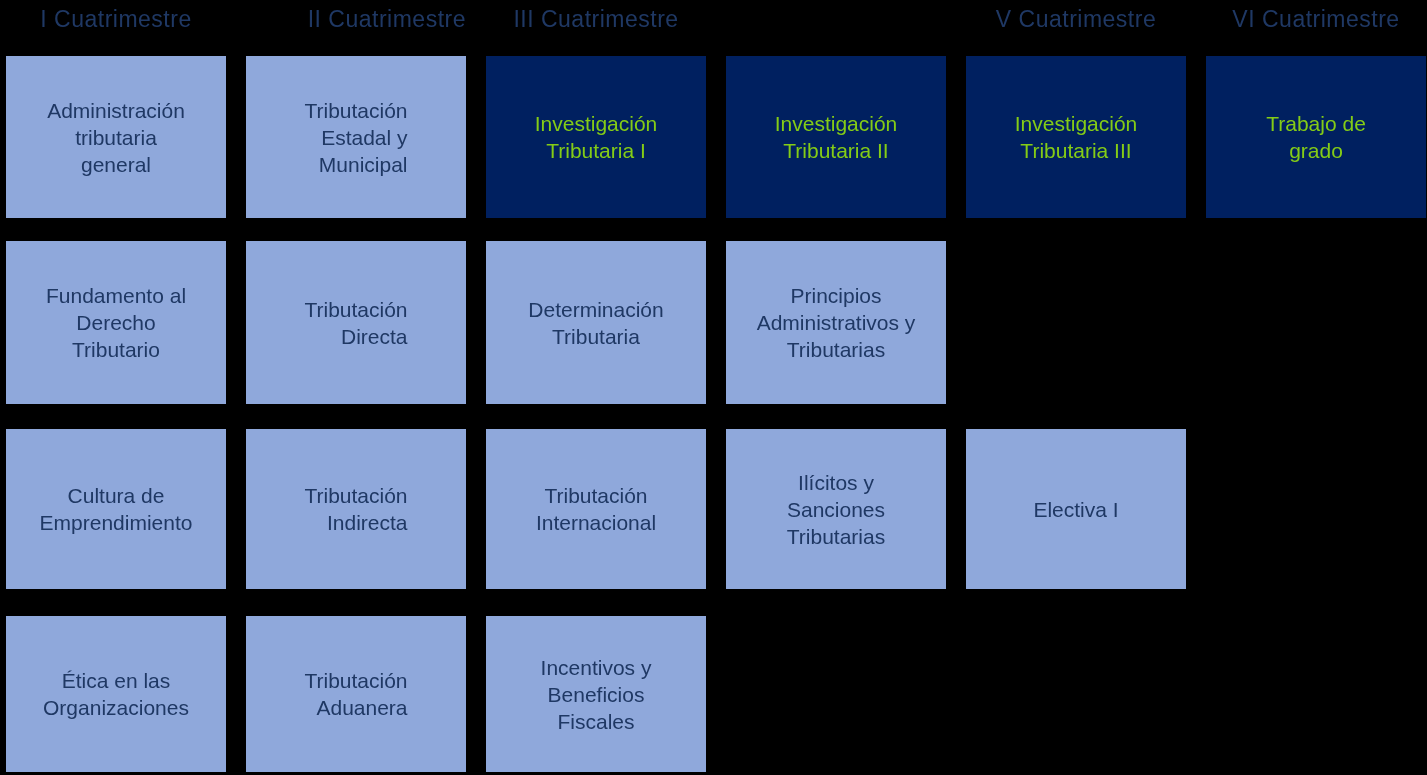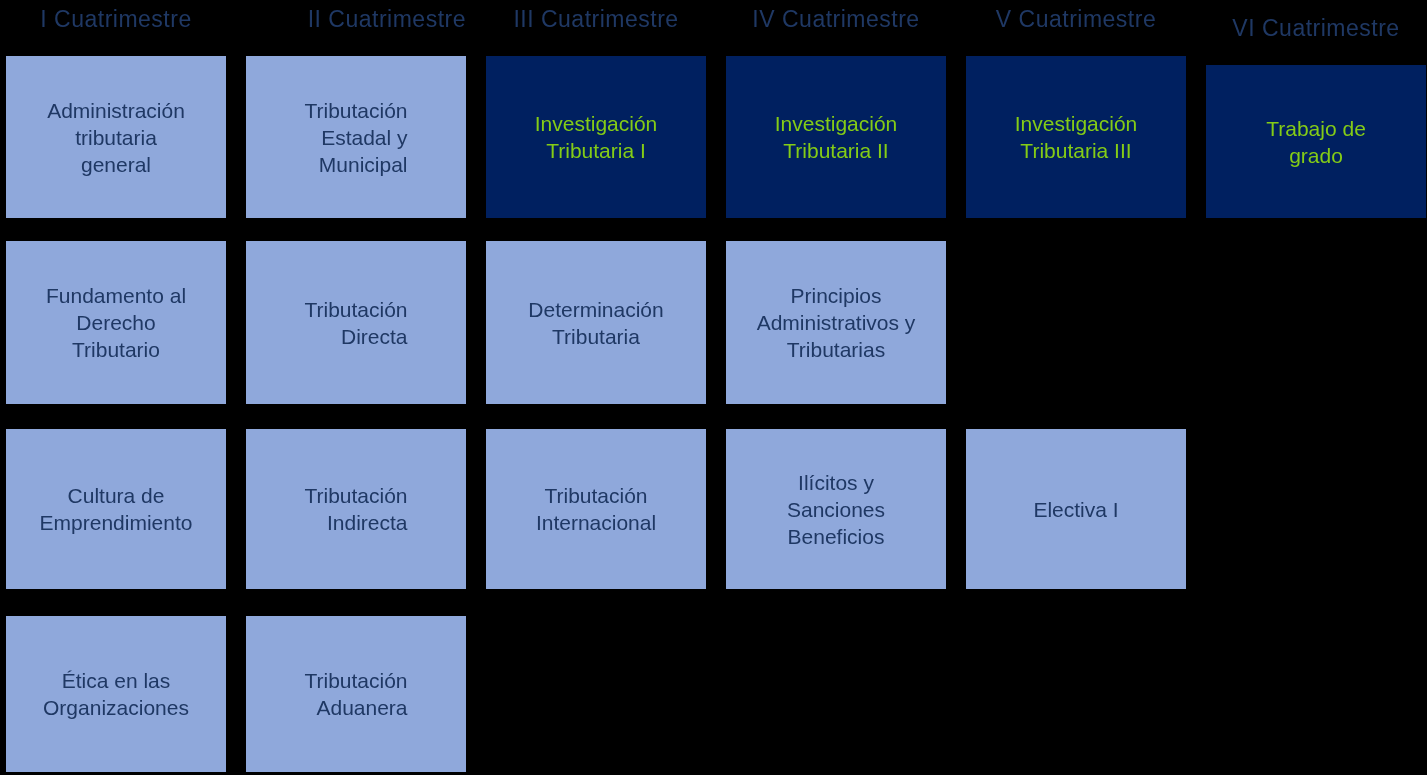--- a/index.html
+++ b/index.html
@@ -49,35 +49,34 @@
   }
   .box.dark {
     background: #002060;
     color: #84cc16;
   }
   .c1 { grid-column: 1; }
   .c2 { grid-column: 2; text-align: right; }
   .c3 { grid-column: 3; }
   .c4 { grid-column: 4; }
   .c5 { grid-column: 5; }
-  .c6 { grid-column: 6; margin-top: 9px; }
+  .c6 { grid-column: 6; }
   .r1 { grid-row: 2; }
   .r2 { grid-row: 4; }
   .r3 { grid-row: 6; }
   .r4 { grid-row: 8; }
 </style>
 </head>
 <body>
 
 <div class="board">
 
   <div class="col-header c1">I Cuatrimestre</div>
   <div class="col-header c2">II Cuatrimestre</div>
   <div class="col-header c3">III Cuatrimestre</div>
-  <div class="col-header c4">IV Cuatrimestre</div>
   <div class="col-header c5">V Cuatrimestre</div>
   <div class="col-header c6">VI Cuatrimestre</div>
 
   <div class="box light c1 r1">Administración
 tributaria
 general</div>
   <div class="box light c1 r2">Fundamento al
 Derecho
 Tributario</div>
   <div class="box light c1 r3">Cultura de
@@ -94,29 +93,32 @@
 Indirecta</div>
   <div class="box light c2 r4">Tributación
 Aduanera</div>
 
   <div class="box dark c3 r1">Investigación
 Tributaria I</div>
   <div class="box light c3 r2">Determinación
 Tributaria</div>
   <div class="box light c3 r3">Tributación
 Internacional</div>
+  <div class="box light c3 r4">Incentivos y
+Beneficios
+Fiscales</div>
 
   <div class="box dark c4 r1">Investigación
 Tributaria II</div>
   <div class="box light c4 r2">Principios
 Administrativos y
 Tributarias</div>
   <div class="box light c4 r3">Ilícitos y
 Sanciones
-Beneficios</div>
+Tributarias</div>
 
   <div class="box dark c5 r1">Investigación
 Tributaria III</div>
   <div class="box light c5 r3">Electiva I</div>
 
   <div class="box dark c6 r1">Trabajo de
 grado</div>
 
 </div>
 

